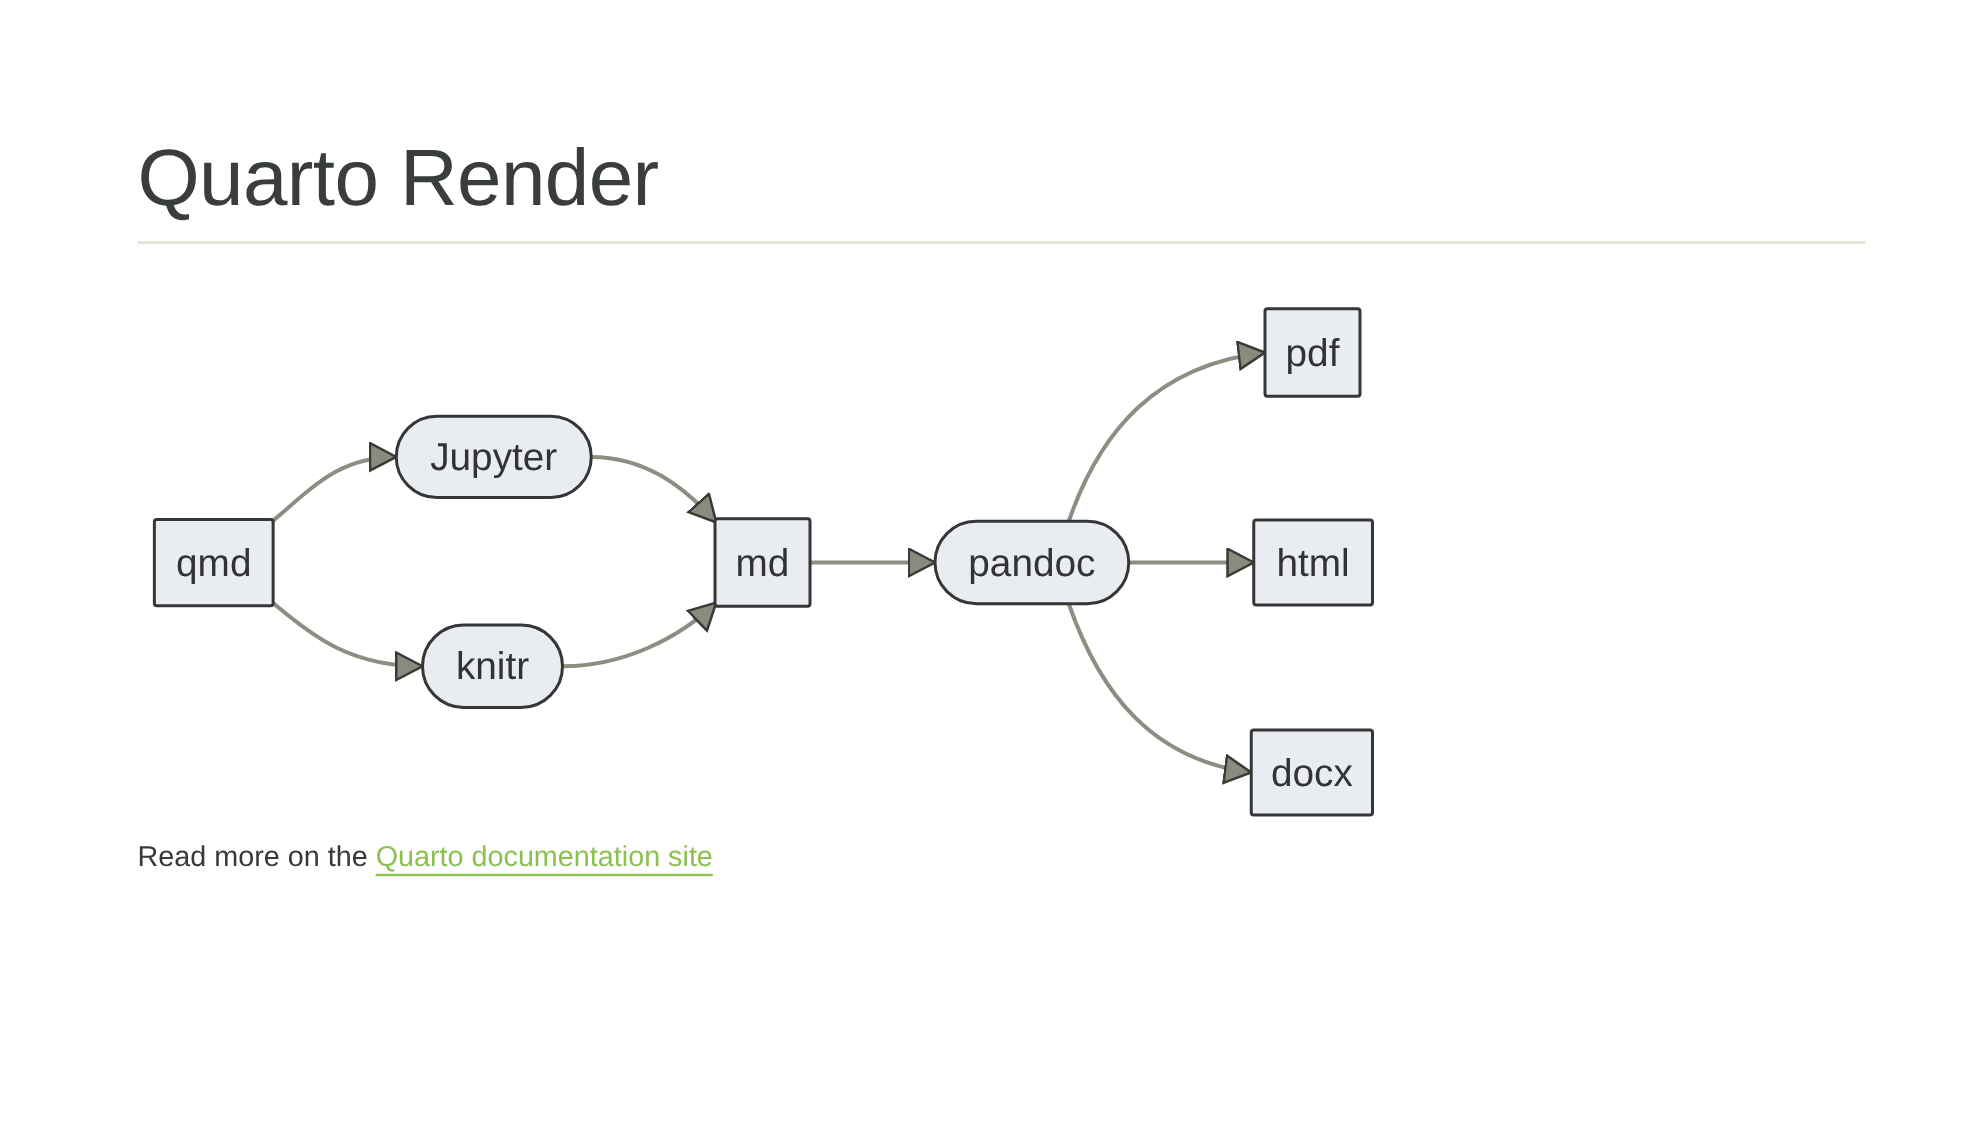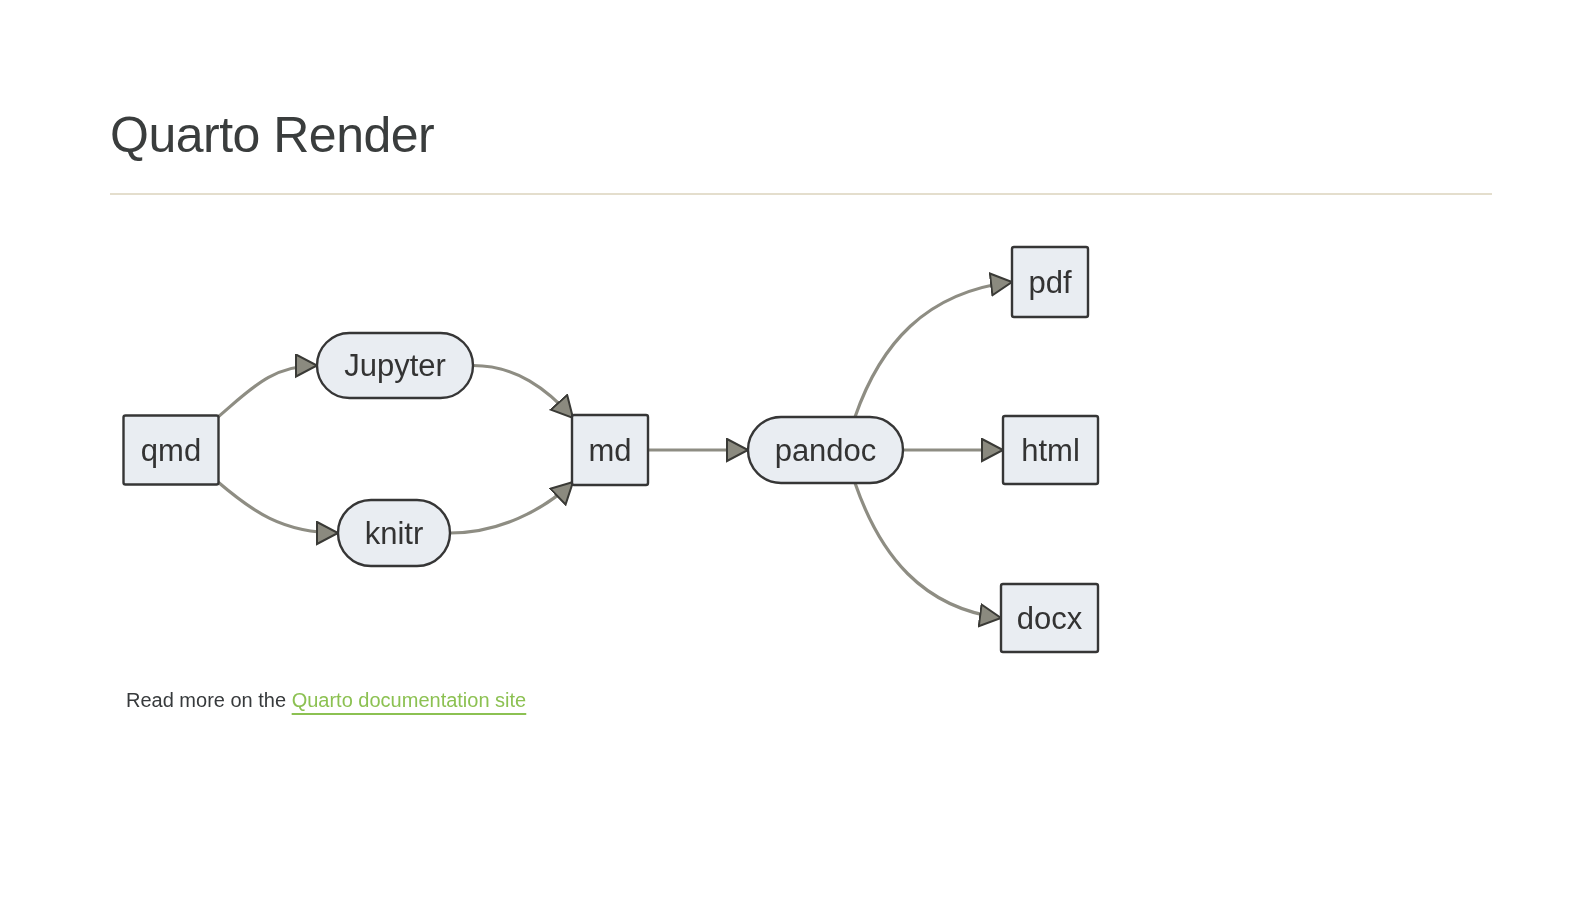--- a/index.html
+++ b/index.html
@@ -22,21 +22,21 @@
     width:1570px;
     height:912px;
     background:var(--background);
     overflow:hidden;
   }
   .page-title{
     position:absolute;
     left:110px;
     top:110px;
     margin:0;
-    font-size:50px;
+    font-size:64px;
     line-height:1;
     font-weight:400;
     letter-spacing:-0.5px;
     color:var(--heading_text);
   }
   .title-rule{
     position:absolute;
     left:110px;
     top:193px;
     width:1382px;
@@ -70,22 +70,22 @@
     fill:var(--node_text);
     font-family:"Liberation Sans",sans-serif;
     font-size:31px;
     text-anchor:middle;
     dominant-baseline:central;
   }
   .read-more{
     position:absolute;
     left:110px;
     top:671px;
-    margin:16px;
-    font-size:20px;
+    margin:0;
+    font-size:23px;
     line-height:1.3;
     color:var(--body_text);
   }
   .doc-link{
     color:var(--link_green);
     text-decoration:underline;
     text-decoration-thickness:2px;
     text-underline-offset:6px;
   }
 </style>

